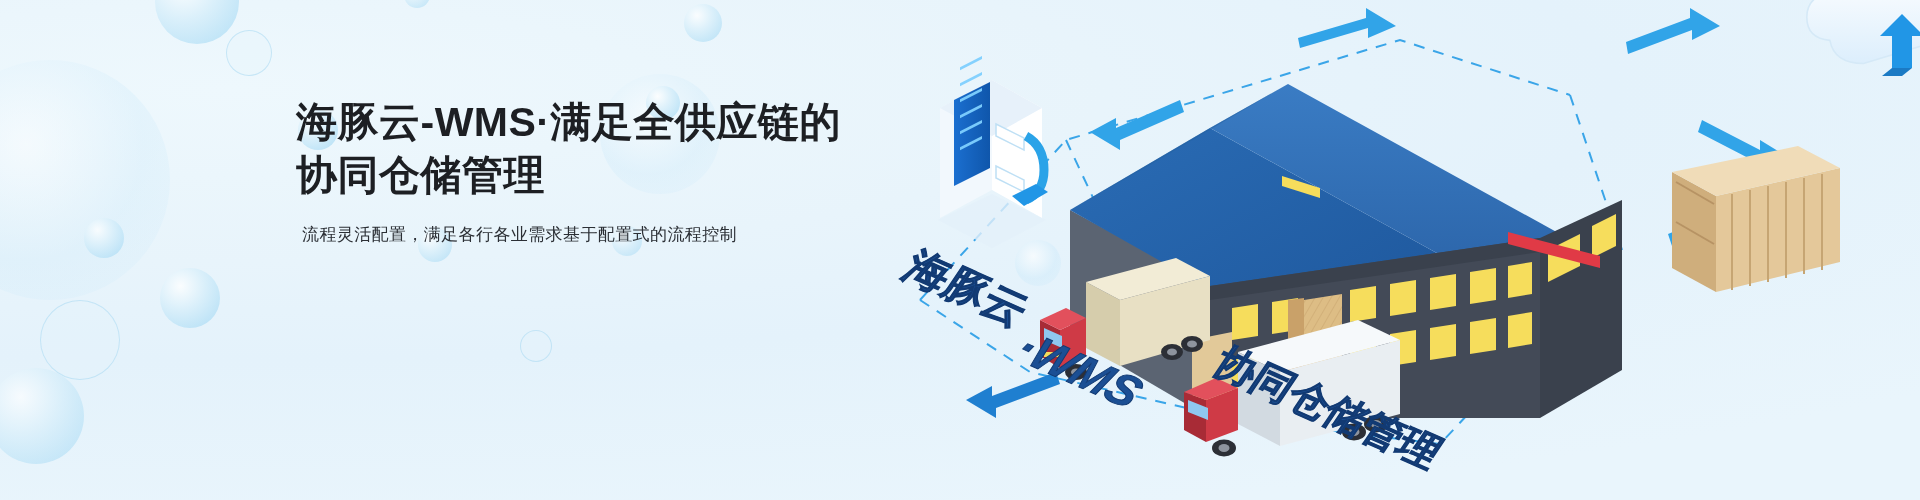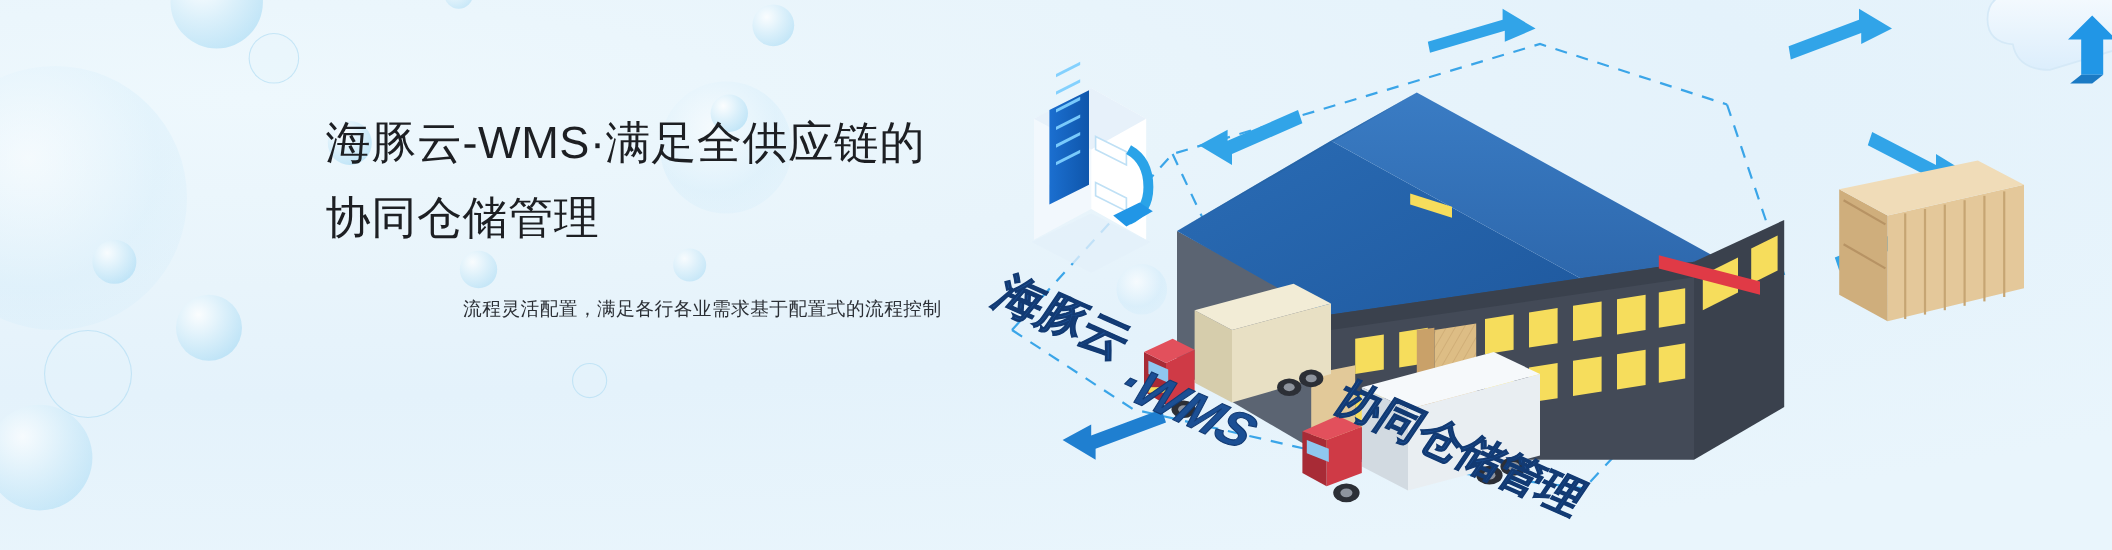--- a/index.html
+++ b/index.html
@@ -18,26 +18,26 @@
   .bub{position:absolute;border-radius:50%;pointer-events:none;}
   .bub.fill{
     background:radial-gradient(circle at 34% 30%, rgba(255,255,255,.95) 0%, rgba(214,238,250,.92) 42%, rgba(156,214,243,.62) 78%, rgba(140,205,238,.32) 100%);
   }
   .bub.ring{border:1px solid rgba(168,216,242,.55);background:rgba(226,243,252,.25);}
   .bub.soft{background:radial-gradient(circle at 40% 35%, rgba(255,255,255,.8) 0%, rgba(205,234,250,.55) 55%, rgba(186,225,247,.12) 100%);}
 
   
   #textblock{position:absolute;left:296px;top:96px;width:560px;}
   #headline{
-    font-size:41px;line-height:68px;color:#1d1f23;letter-spacing:.5px;
-    font-weight:400;white-space:pre-line;
+    font-size:41px;line-height:53px;color:#1d1f23;letter-spacing:.5px;
+    font-weight:700;white-space:pre-line;
   }
   #subtitle{
-    margin-top:36px;font-size:17px;line-height:26px;color:#2b2f35;
-    letter-spacing:.4px;padding-left:6px;text-align:right;
+    margin-top:20px;font-size:17px;line-height:26px;color:#2b2f35;
+    letter-spacing:.4px;padding-left:6px;
   }
 
   
   #art{position:absolute;left:880px;top:0;width:1040px;height:500px;}
   #art svg{display:block;width:1040px;height:500px;}
 </style>
 </head>
 <body>
 
 <div id="banner">

